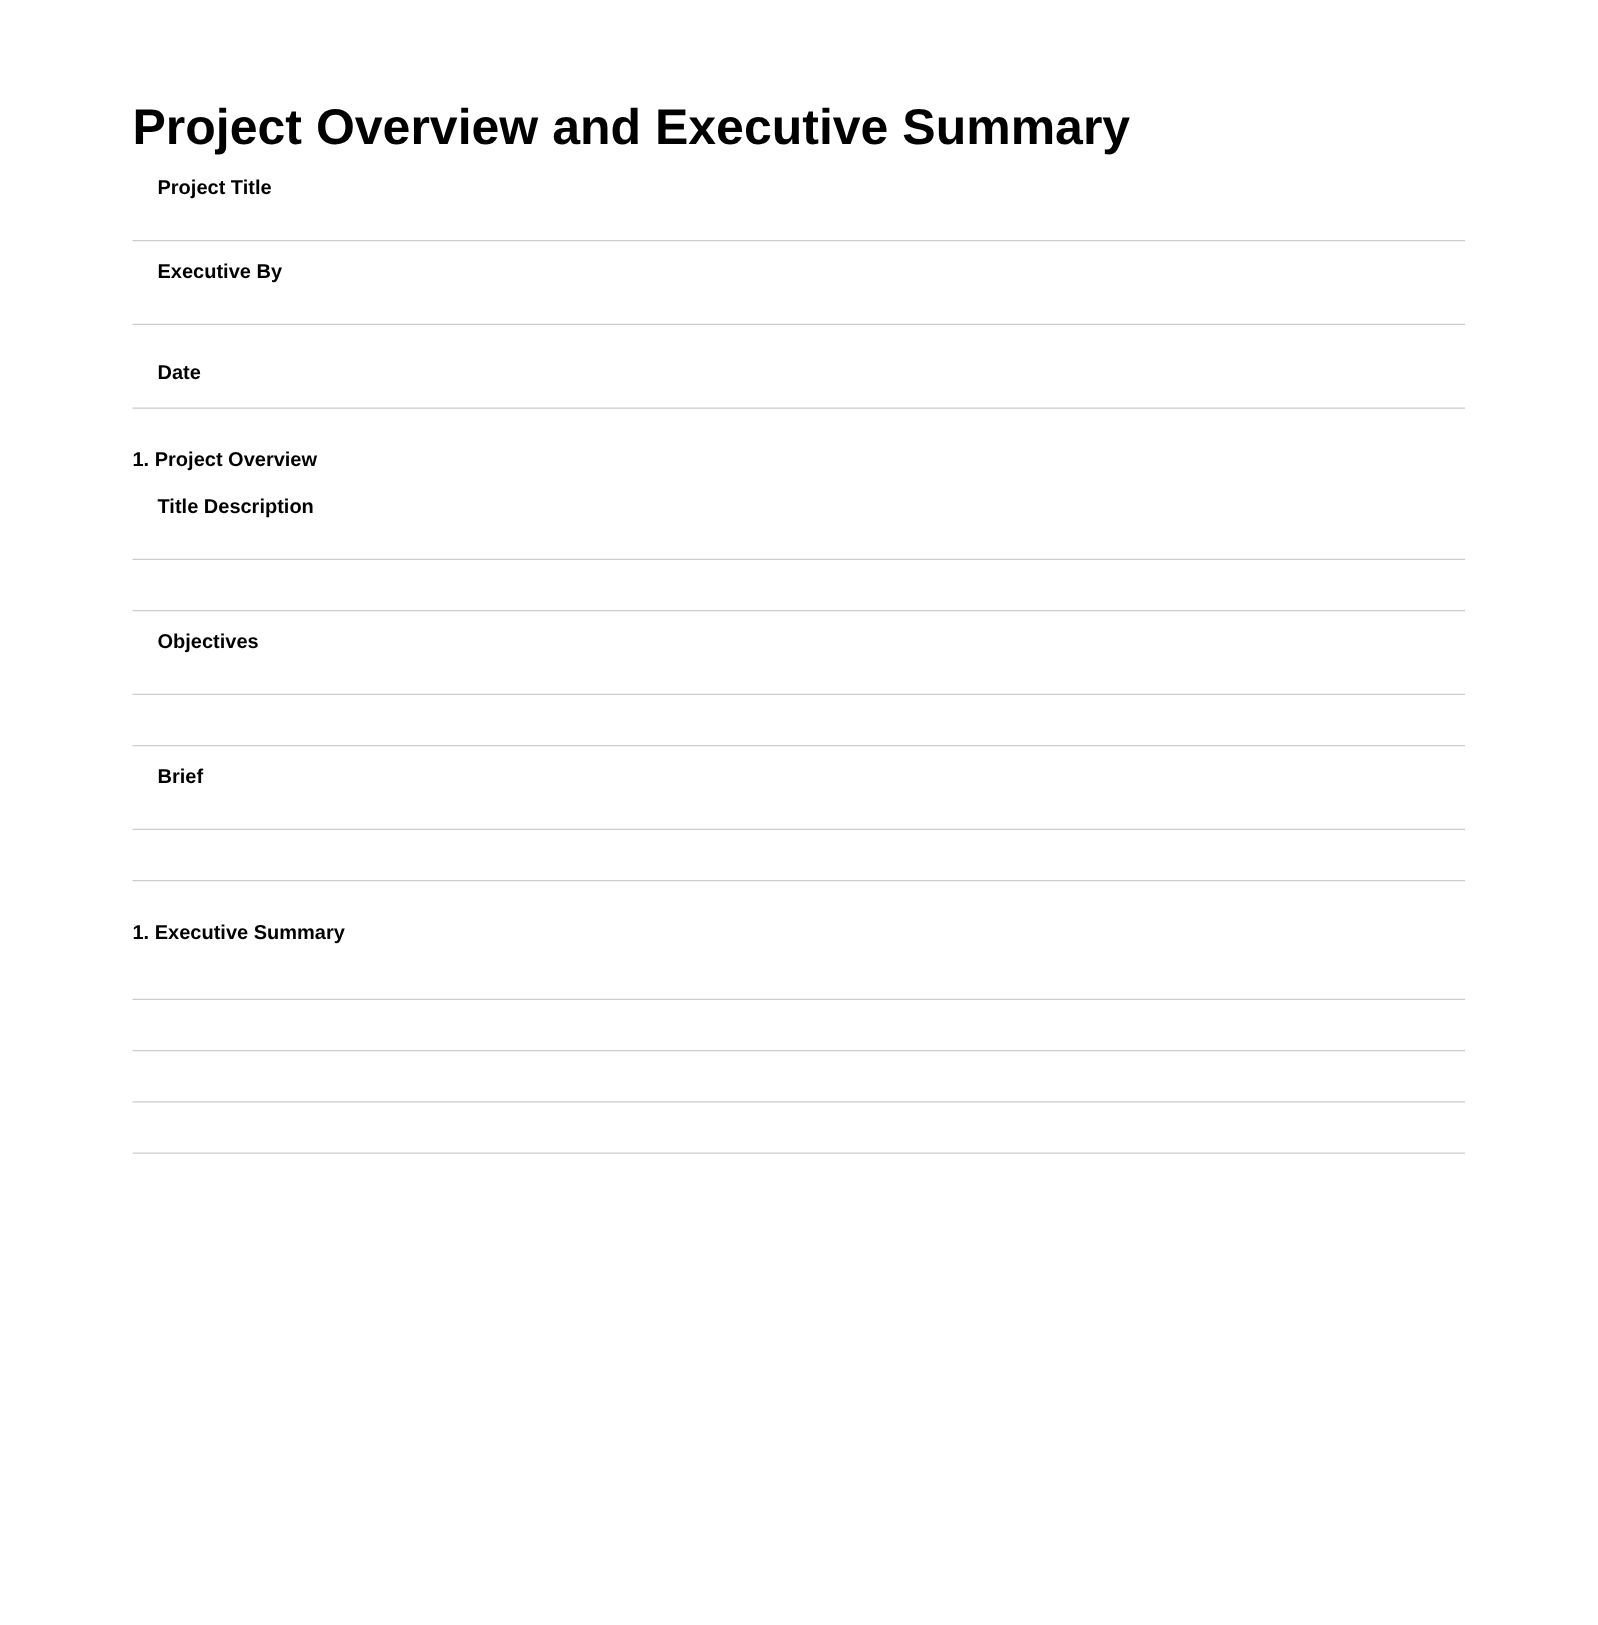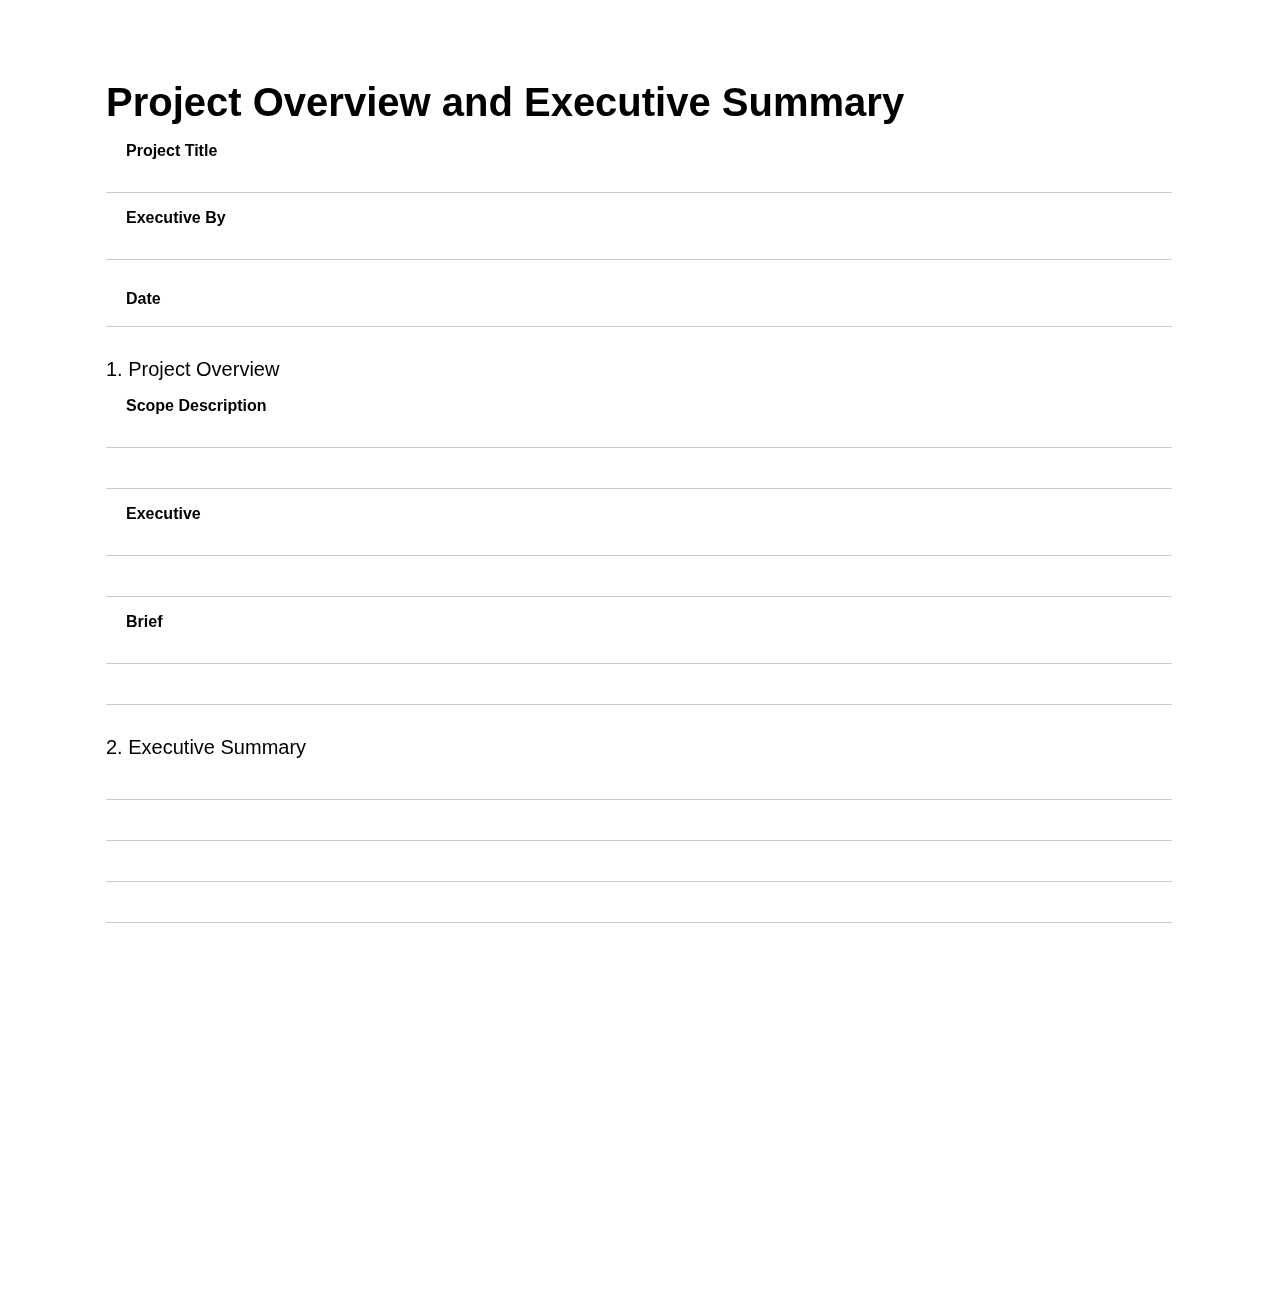--- a/index.html
+++ b/index.html
@@ -1,50 +1,50 @@
 <!DOCTYPE html>
 <html><head>
 <meta charset="utf-8">
 <style>
   html, body { margin: 0; padding: 0; background: #ffffff; }
   body { width: 1278px; height: 1300px; position: relative; font-family: "Liberation Sans", sans-serif; color: #000; }
   .page { position: absolute; left: 106px; top: 0; width: 1066px; }
   .abs { position: absolute; left: 0; }
   h1 { margin: 0; font-size: 40px; font-weight: bold; line-height: 36px; white-space: nowrap; }
-  h2 { margin: 0; font-size: 20px; font-weight: normal; line-height: 24px; white-space: nowrap; }
+  h2 { margin: 0; font-size: 16px; font-weight: bold; line-height: 24px; white-space: nowrap; }
   .label { font-size: 16px; font-weight: bold; line-height: 20px; white-space: nowrap; margin-left: 20px; }
   .line { position: absolute; left: 0; width: 1066px; height: 0; border-top: 1px solid #cccccc; }
 </style>
 </head>
 <body>
 
 <div class="page">
   <h1 class="abs" style="top:84px;">Project Overview and Executive Summary</h1>
 
   <div class="abs label" style="top:141px;">Project Title</div>
   <div class="line" style="top:192px;"></div>
 
   <div class="abs label" style="top:208px;">Executive By</div>
   <div class="line" style="top:259px;"></div>
 
   <div class="abs label" style="top:289px;">Date</div>
   <div class="line" style="top:326px;"></div>
 
   <h2 class="abs" style="top:357px;">1. Project Overview</h2>
 
-  <div class="abs label" style="top:396px;">Scope Description</div>
+  <div class="abs label" style="top:396px;">Title Description</div>
   <div class="line" style="top:447px;"></div>
   <div class="line" style="top:488px;"></div>
 
-  <div class="abs label" style="top:504px;">Executive</div>
+  <div class="abs label" style="top:504px;">Objectives</div>
   <div class="line" style="top:555px;"></div>
   <div class="line" style="top:596px;"></div>
 
   <div class="abs label" style="top:612px;">Brief</div>
   <div class="line" style="top:663px;"></div>
   <div class="line" style="top:704px;"></div>
 
-  <h2 class="abs" style="top:735px;">2. Executive Summary</h2>
+  <h2 class="abs" style="top:735px;">1. Executive Summary</h2>
   <div class="line" style="top:799px;"></div>
   <div class="line" style="top:840px;"></div>
   <div class="line" style="top:881px;"></div>
   <div class="line" style="top:922px;"></div>
 </div>
 
 </body></html>

